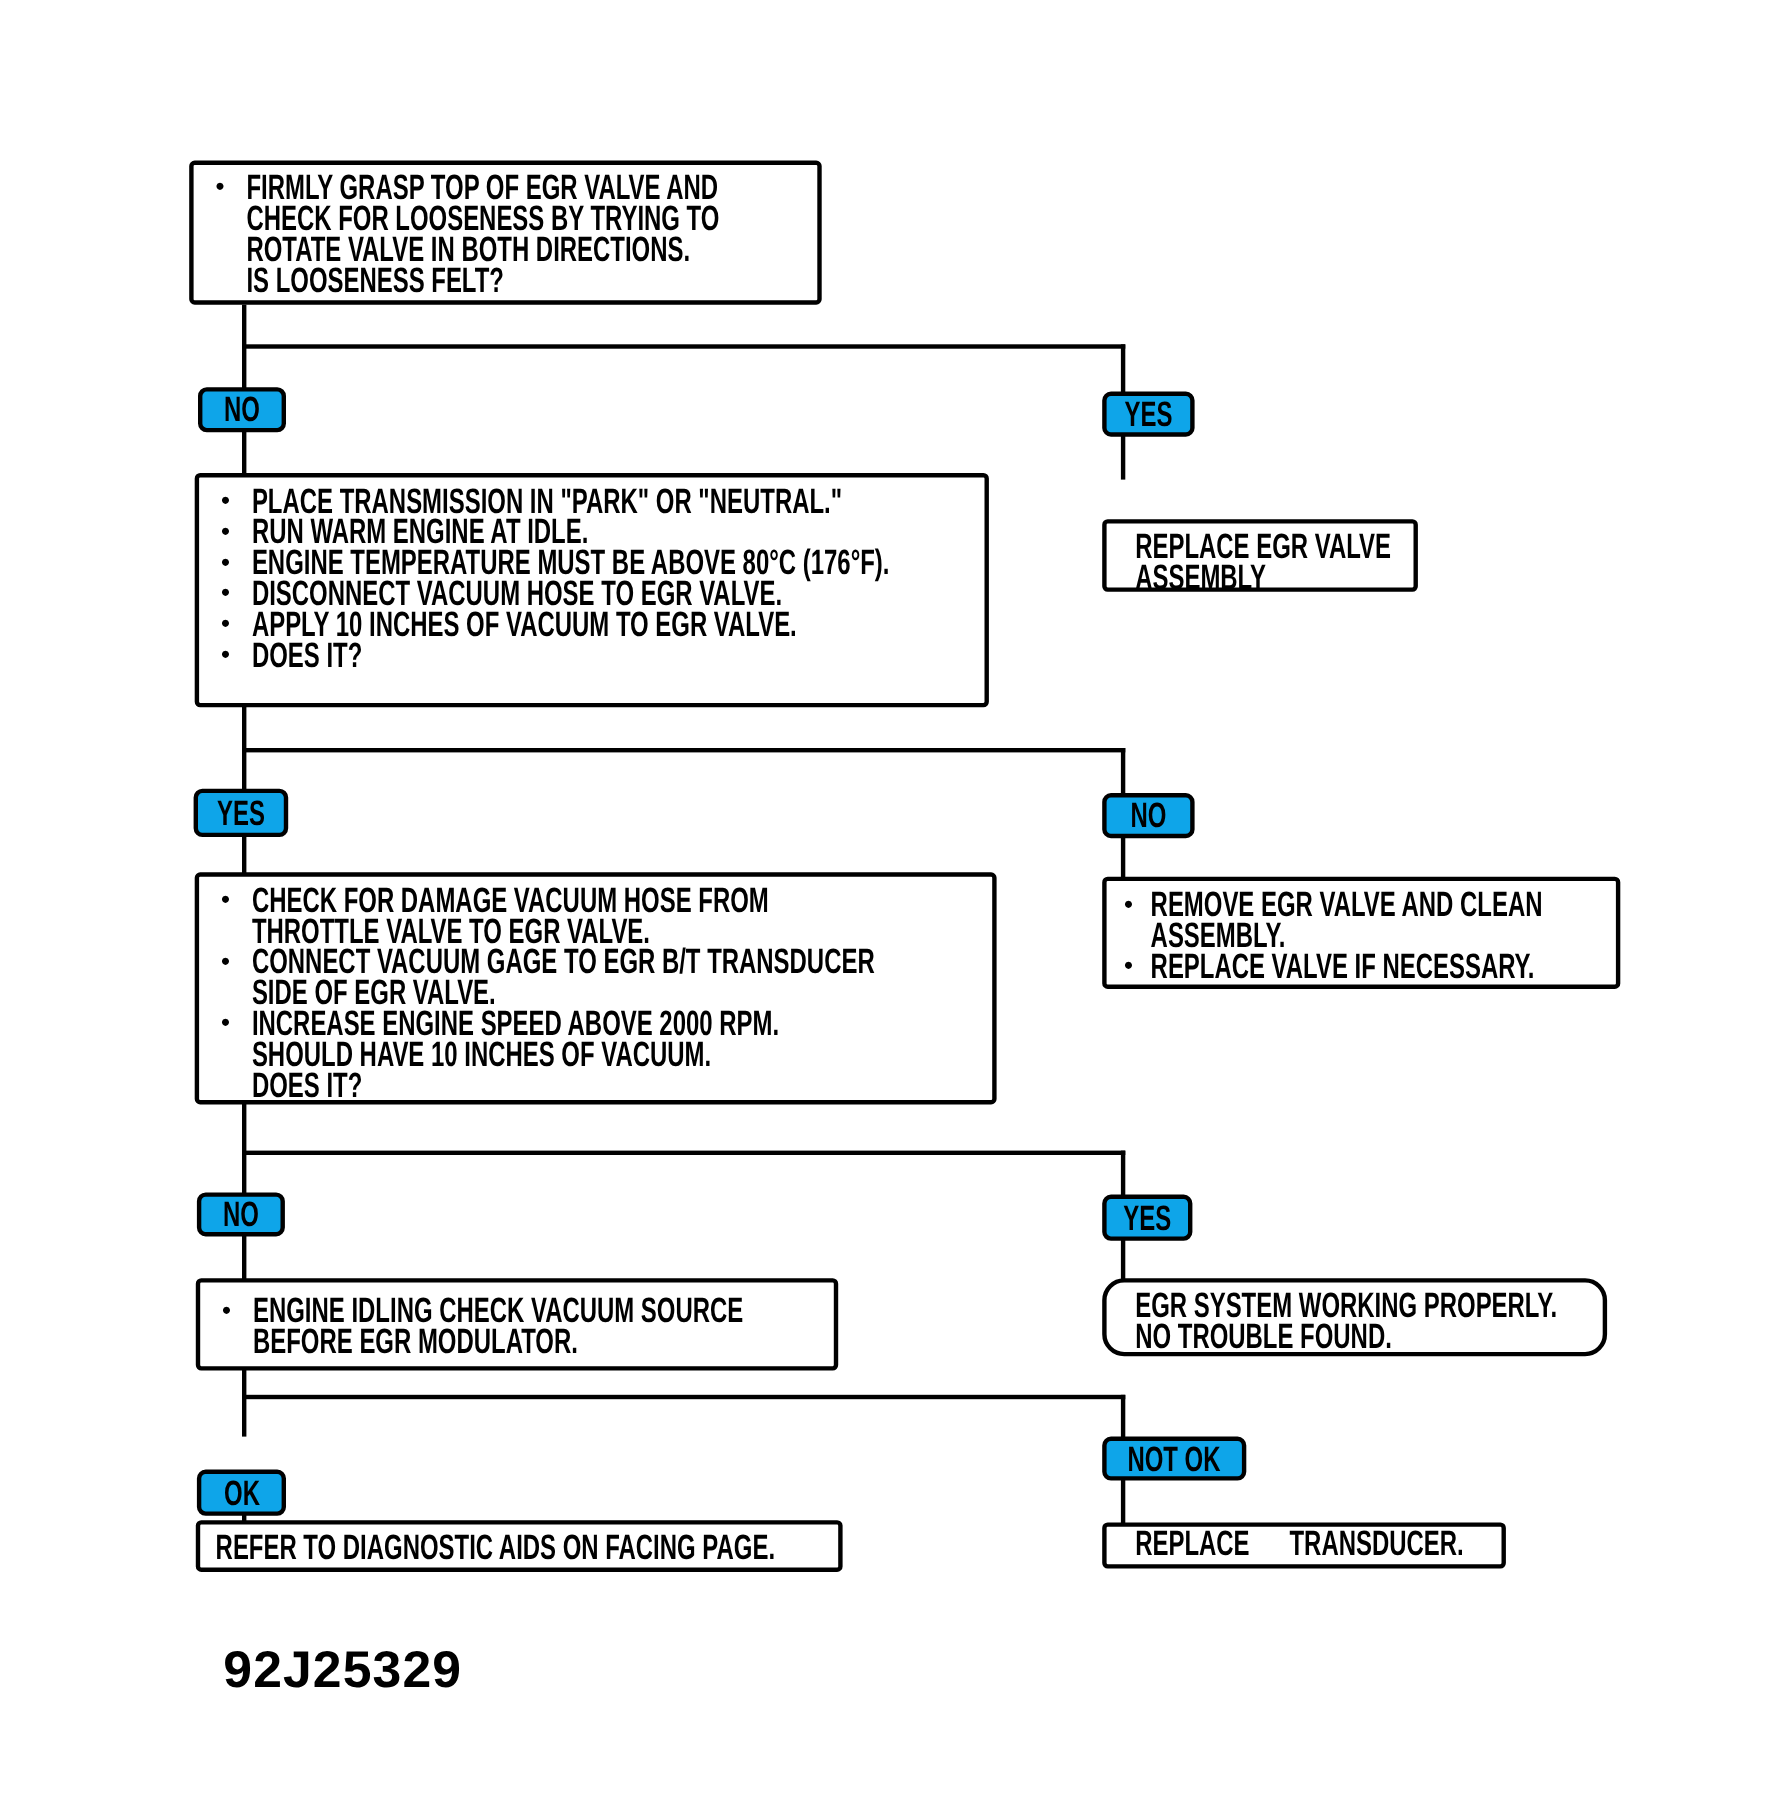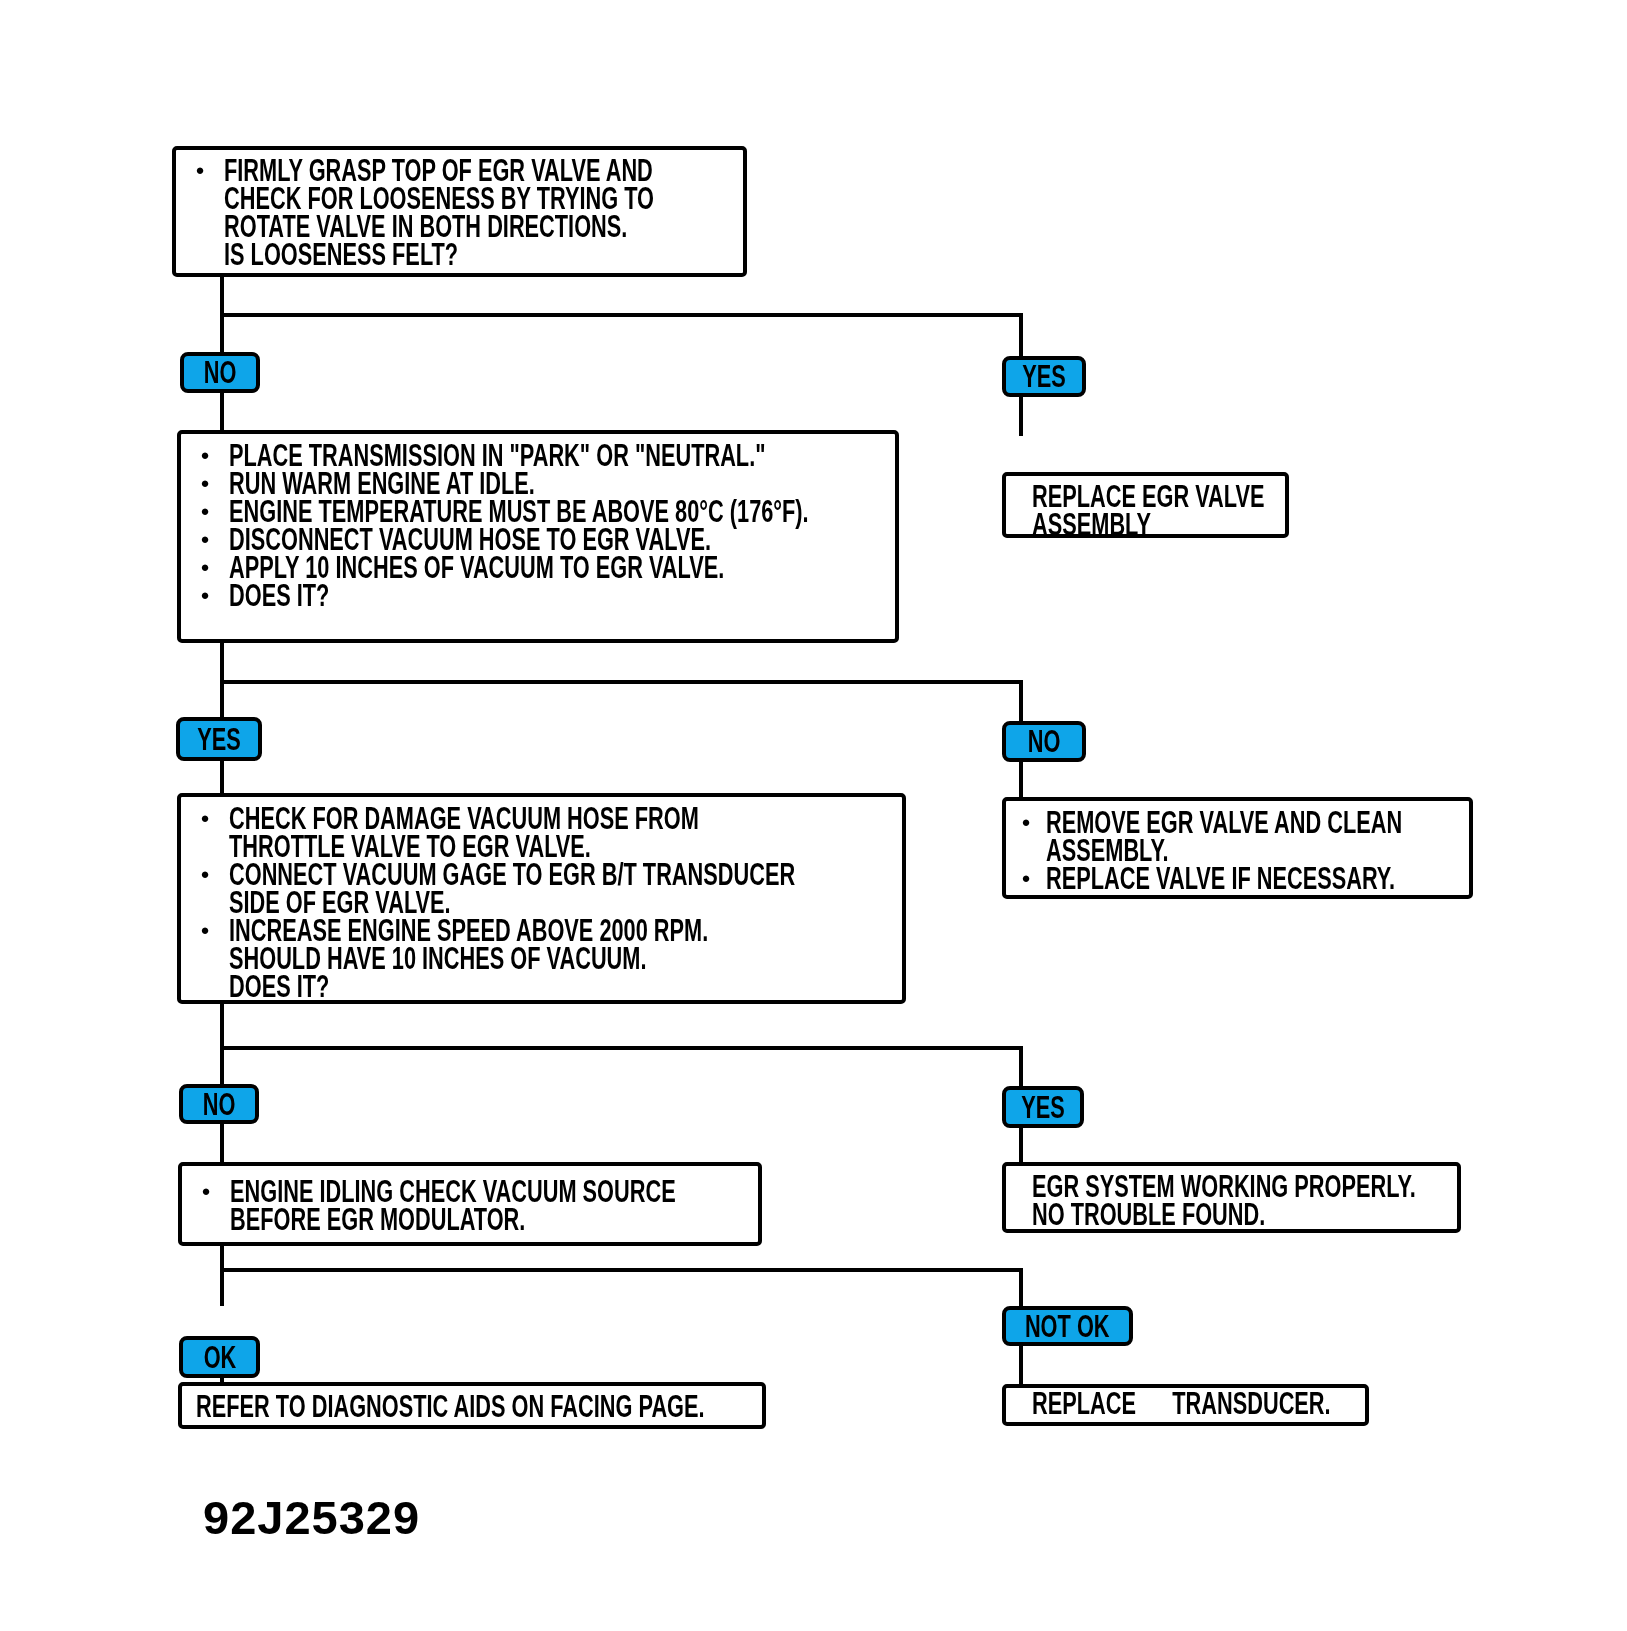--- a/index.html
+++ b/index.html
@@ -213,21 +213,21 @@
   <div class="box" style="left:178px;top:1162px;width:584px;height:84px;padding-top:11px;">
     <div class="brow">
       <span class="bullet">●</span>
       <div class="btext">
         <div class="ln"><span class="tx">ENGINE IDLING CHECK VACUUM SOURCE</span></div>
         <div class="ln"><span class="tx">BEFORE EGR MODULATOR.</span></div>
       </div>
     </div>
   </div>
 
-  <div class="box plain pad-t6" style="left:1002px;top:1162px;width:459px;height:71px;">
+  <div class="box plain pad-t6" style="left:1002px;top:1162px;width:459px;height:71px;border-radius:20px;">
     <div class="ln"><span class="tx">EGR SYSTEM WORKING PROPERLY.</span></div>
     <div class="ln"><span class="tx">NO TROUBLE FOUND.</span></div>
   </div>
 
   <div class="decision" style="left:179px;top:1336px;width:81px;height:42px;">
     <span class="tx">OK</span>
   </div>
   <div class="decision" style="left:1002px;top:1306px;width:131px;height:40px;">
     <span class="tx">NOT OK</span>
   </div>

